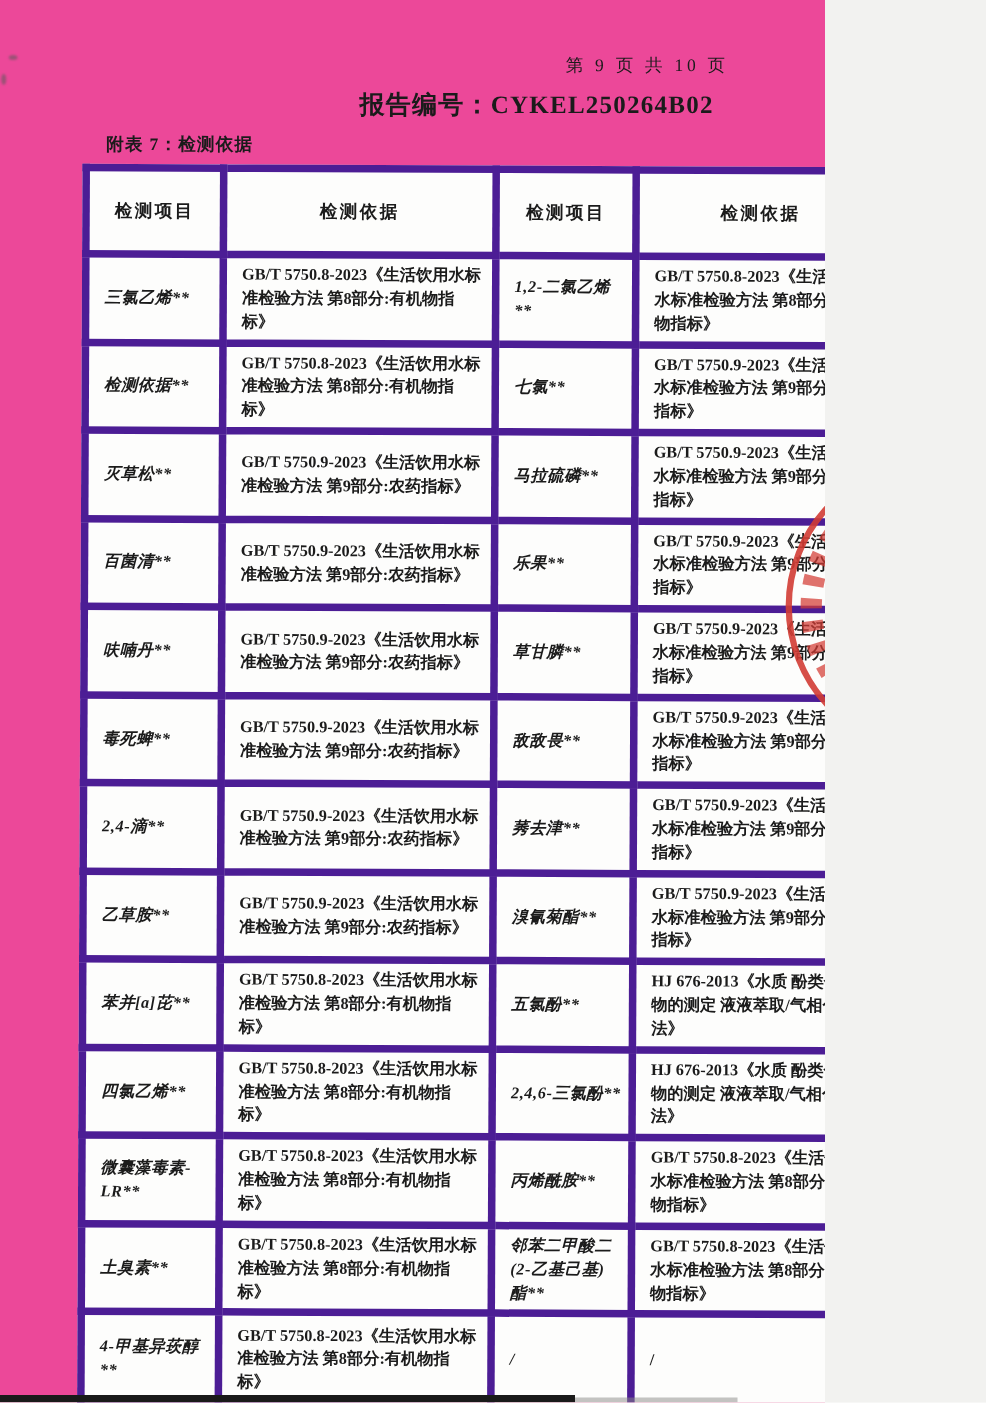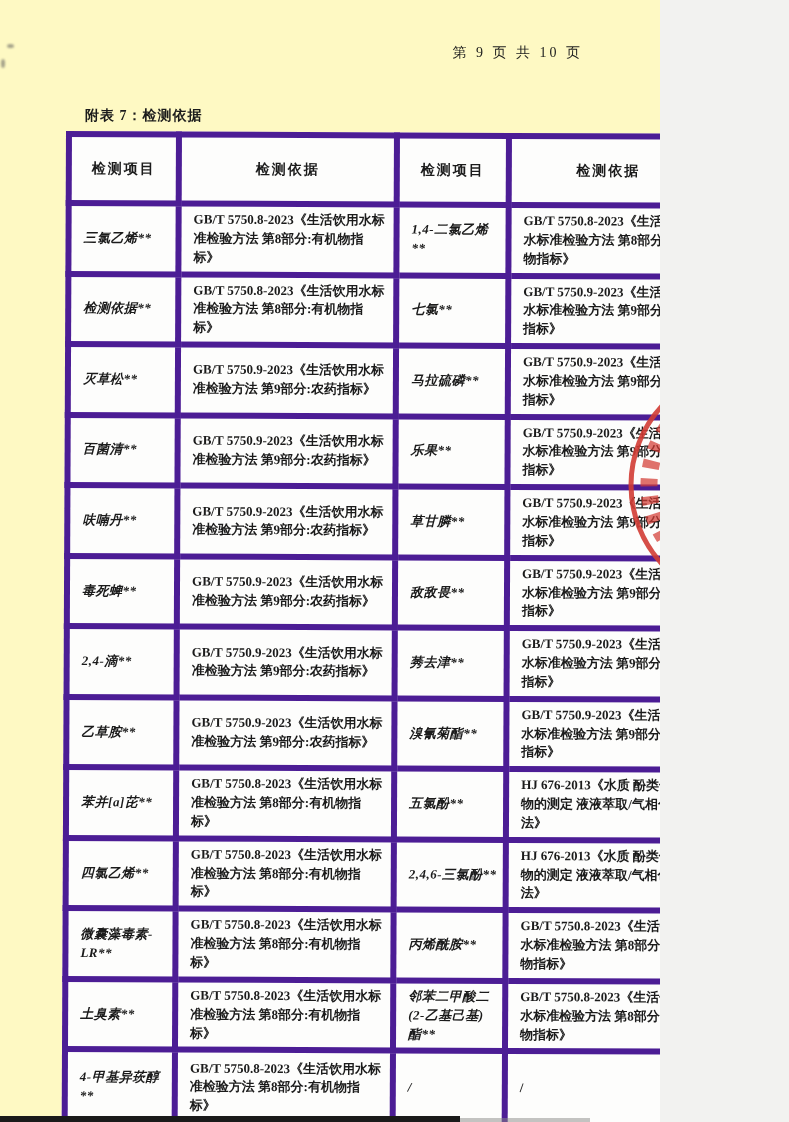--- a/index.html
+++ b/index.html
@@ -6,21 +6,21 @@
   body {
     width: 789px; height: 1122px;
     background: #f2f2f0;
     font-family: "Liberation Serif", "DejaVu Serif", serif;
     color: #1b1b1b;
     overflow: hidden;
   }
   .page {
     position: relative;
     width: 660px; height: 1122px;
-    background: #fef9c3;
+    background: #ec4899;
     overflow: hidden;
   }
   .page-indicator {
     position: absolute; top: 44px; right: 77px;
     font-size: 14px; letter-spacing: 3px; font-weight: 500;
     white-space: nowrap;
   }
   .report-line {
     position: absolute; top: 70px; right: 89px;
     font-size: 20px; font-weight: bold; letter-spacing: 1px;
@@ -74,20 +74,23 @@
 </head>
 <body>
 
 <div class="page">
 
   <div class="speck s1"></div>
   <div class="speck s2"></div>
 
   <div class="page-indicator">第 9 页 共 10 页</div>
 
+  <div class="report-line">
+    <span>报告编号：</span><span class="num">CYKEL250264B02</span>
+  </div>
 
   <div class="table-title">附表 7：检测依据</div>
 
   <table class="basis">
     <colgroup>
       <col style="width:110px">
         <col style="width:218px">
         <col style="width:112px">
         <col style="width:199px">
     </colgroup>
@@ -96,21 +99,21 @@
         <th>检测项目</th>
         <th>检测依据</th>
         <th>检测项目</th>
         <th>检测依据</th>
       </tr>
     </thead>
     <tbody>
       <tr>
         <td class="item">三氯乙烯**</td>
         <td class="basis-text">GB/T 5750.8-2023《生活饮用水标准检验方法 第8部分:有机物指标》</td>
-        <td class="item">1,4-二氯乙烯**</td>
+        <td class="item">1,2-二氯乙烯**</td>
         <td class="basis-text">GB/T 5750.8-2023《生活饮用水标准检验方法 第8部分:有机物指标》</td>
       </tr>
       <tr>
         <td class="item">检测依据**</td>
         <td class="basis-text">GB/T 5750.8-2023《生活饮用水标准检验方法 第8部分:有机物指标》</td>
         <td class="item">七氯**</td>
         <td class="basis-text">GB/T 5750.9-2023《生活饮用水标准检验方法 第9部分:农药指标》</td>
       </tr>
       <tr>
         <td class="item">灭草松**</td>

